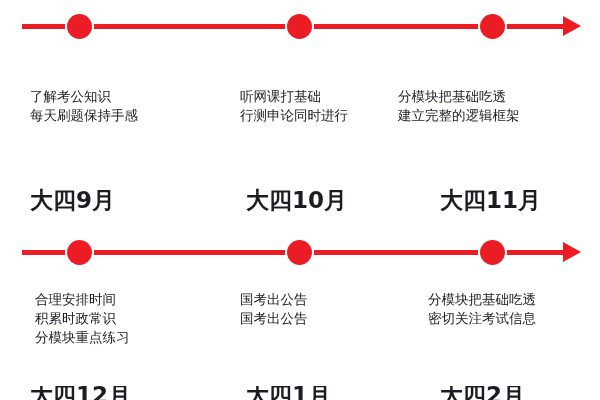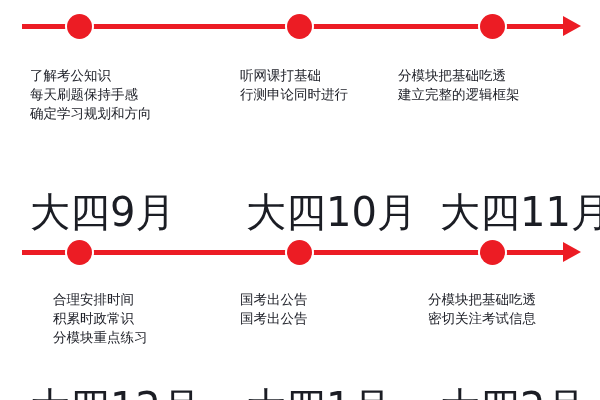--- a/index.html
+++ b/index.html
@@ -87,22 +87,22 @@
   
   .headings {
     position: absolute;
     left: 0;
     width: 600px;
     height: 46px;
   }
   .heading {
     position: absolute;
     color: #1b1d24;
-    font-size: 40px;
-    font-weight: 400;
+    font-size: 23px;
+    font-weight: 700;
     letter-spacing: 0px;
     white-space: nowrap;
   }
   .h-a { left: 30px; }
   .h-b { left: 246px; }
   .h-c { left: 440px; }
 
   .heading.clipped {
     color: #1b1d24;
   }
@@ -122,25 +122,24 @@
 <div class="timeline-page">
 
   <div class="arrow-row" style="top:6px;">
     <div class="arrow-line"></div>
     <div class="arrow-head"></div>
     <div class="node-dot n1"></div>
     <div class="node-dot n2"></div>
     <div class="node-dot n3"></div>
   </div>
 
-  <div class="captions" style="top:66px; height:70px;">
+  <div class="captions" style="top:87px; height:70px;">
     <div class="caption cap-a" style="top:0;">
       <span class="cline">了解考公知识</span>
       <span class="cline">每天刷题保持手感</span>
-      <span class="cline">确定学习规划和方向</span>
     </div>
     <div class="caption cap-c" style="top:0;">
       <span class="cline">分模块把基础吃透</span>
       <span class="cline">建立完整的逻辑框架</span>
     </div>
     <div class="caption cap-b" style="top:0;">
       <span class="cline">听网课打基础</span>
       <span class="cline">行测申论同时进行</span>
     </div>
   </div>
@@ -153,21 +152,21 @@
 
   <div class="arrow-row" style="top:232px;">
     <div class="arrow-line"></div>
     <div class="arrow-head"></div>
     <div class="node-dot n1"></div>
     <div class="node-dot n2"></div>
     <div class="node-dot n3"></div>
   </div>
 
   <div class="captions" style="top:290px; height:70px;">
-    <div class="caption cap-a2" style="top:0;margin-left:18px;">
+    <div class="caption cap-a2" style="top:0;">
       <span class="cline">合理安排时间</span>
       <span class="cline">积累时政常识</span>
       <span class="cline">分模块重点练习</span>
     </div>
     <div class="caption cap-b2" style="top:0;">
       <span class="cline">国考出公告</span>
       <span class="cline">国考出公告</span>
     </div>
     <div class="caption cap-c2" style="top:0;">
       <span class="cline">分模块把基础吃透</span>

